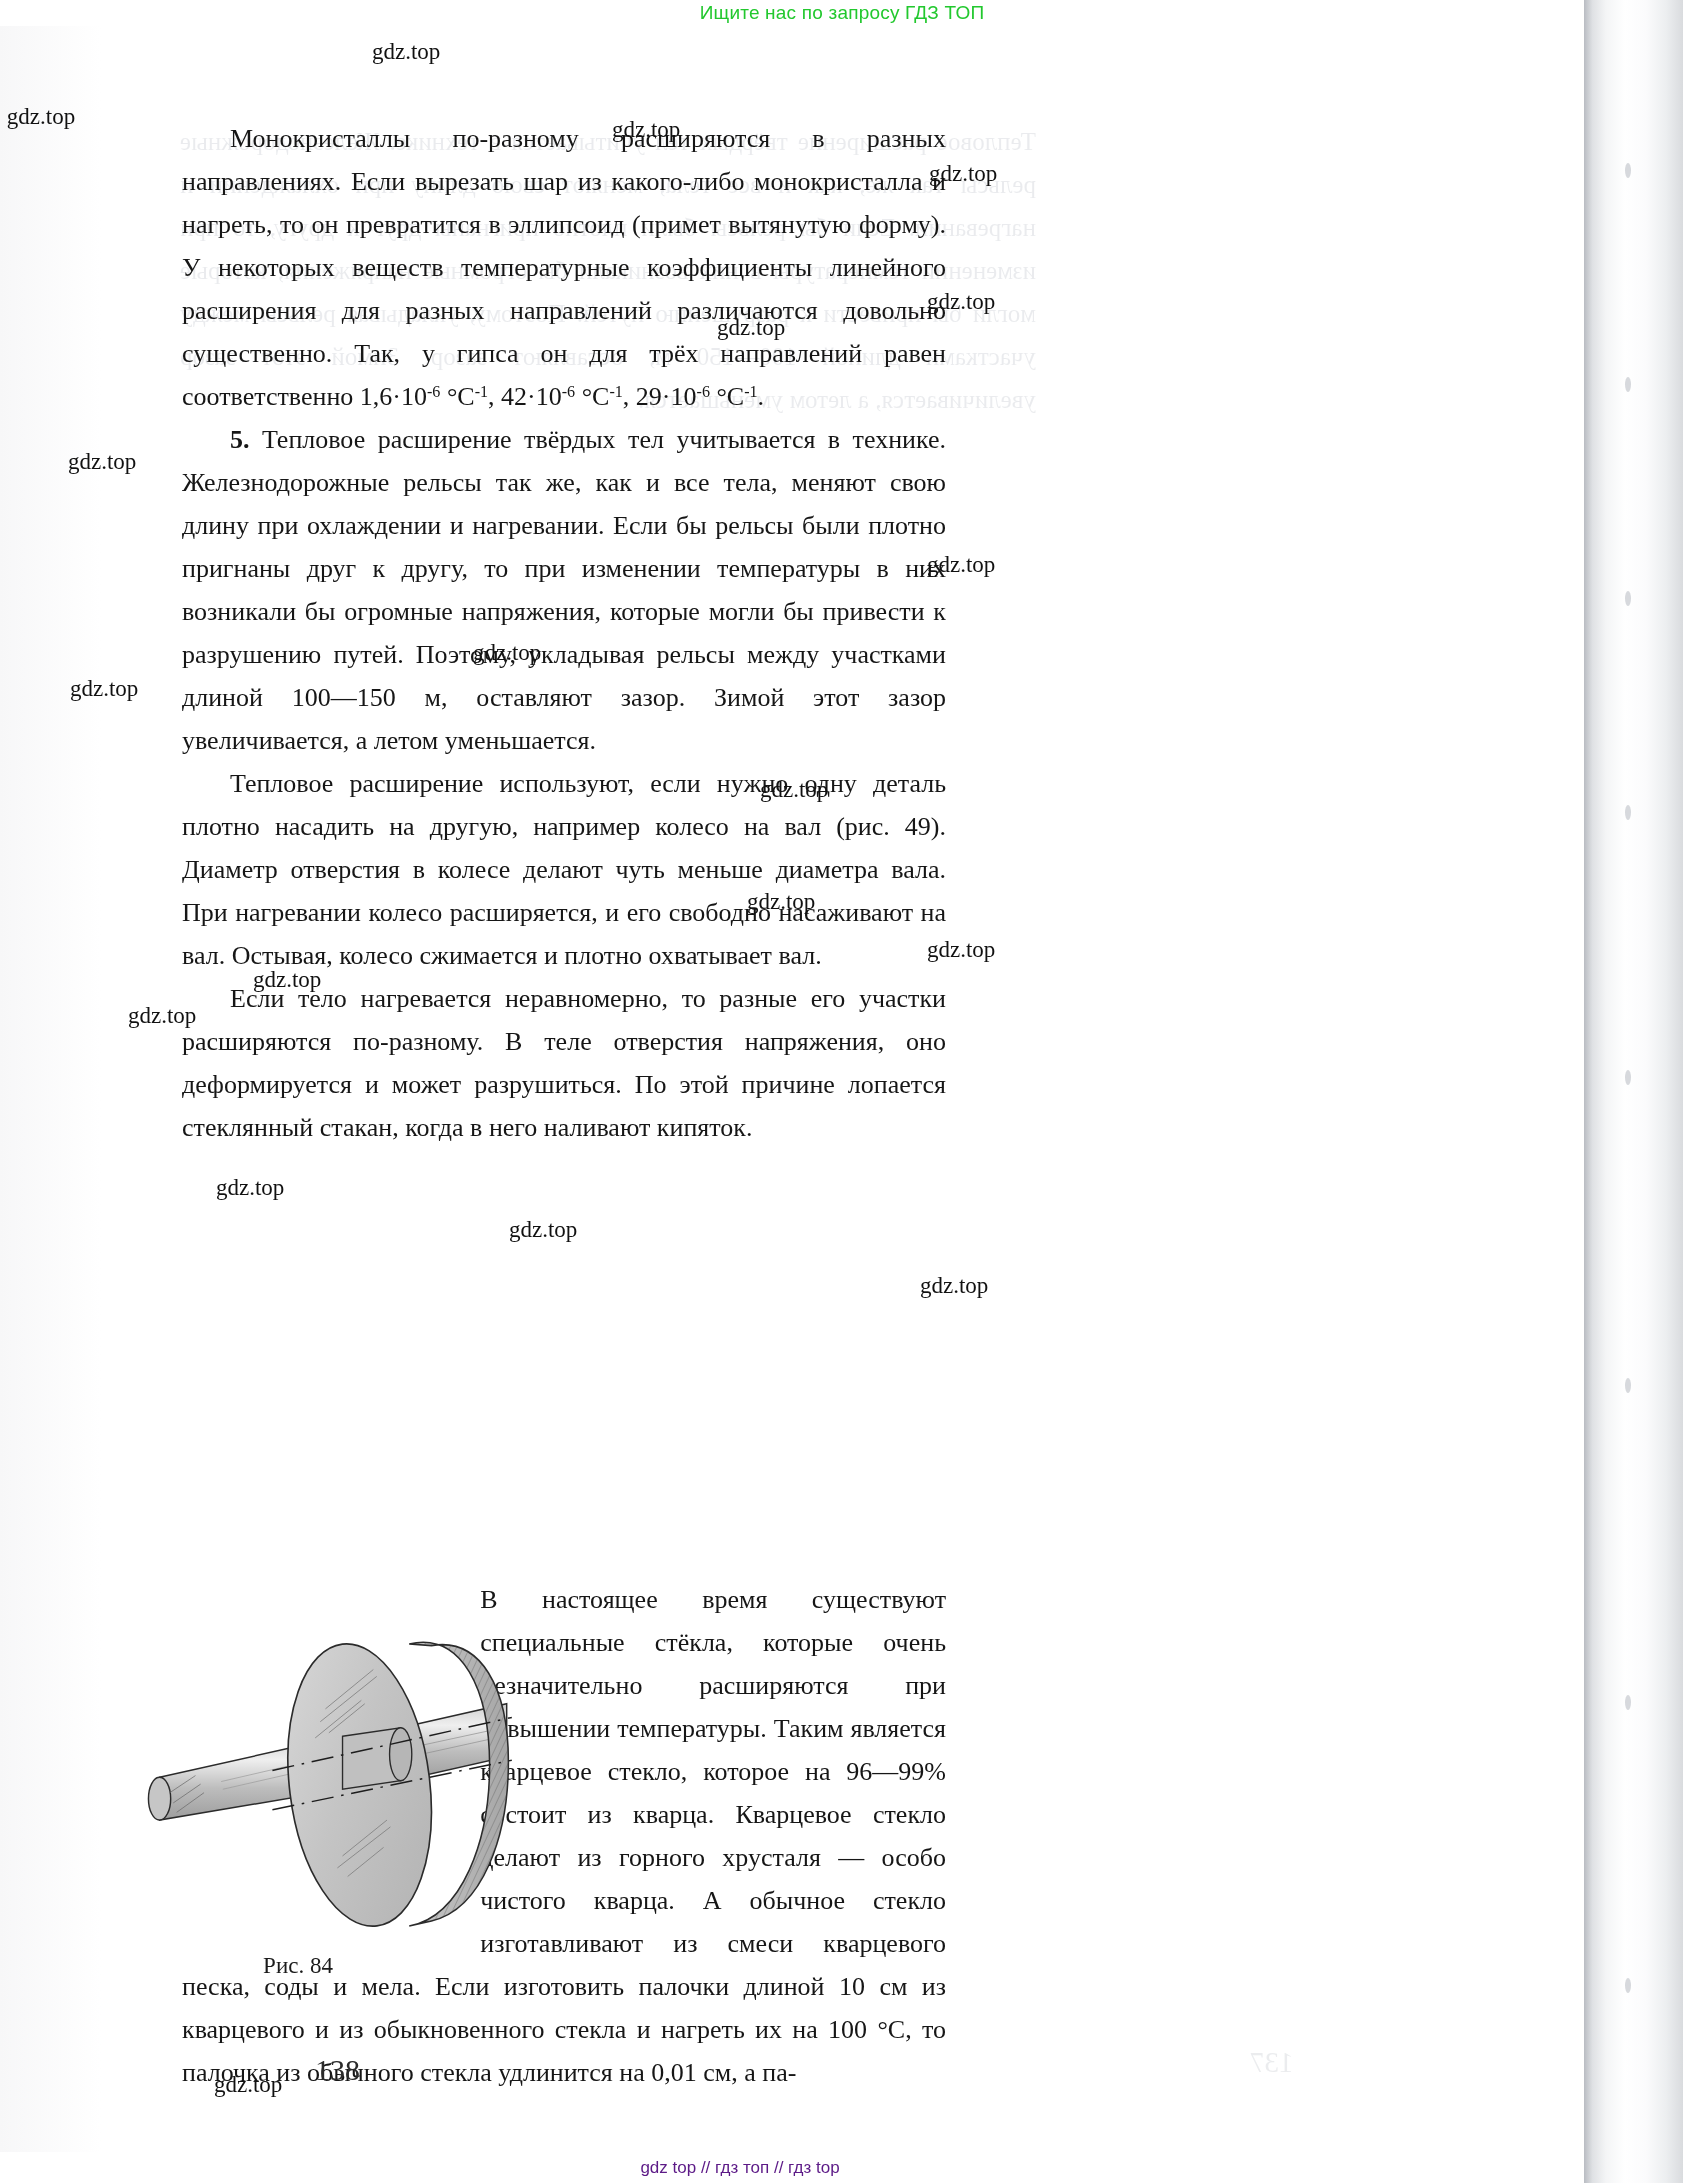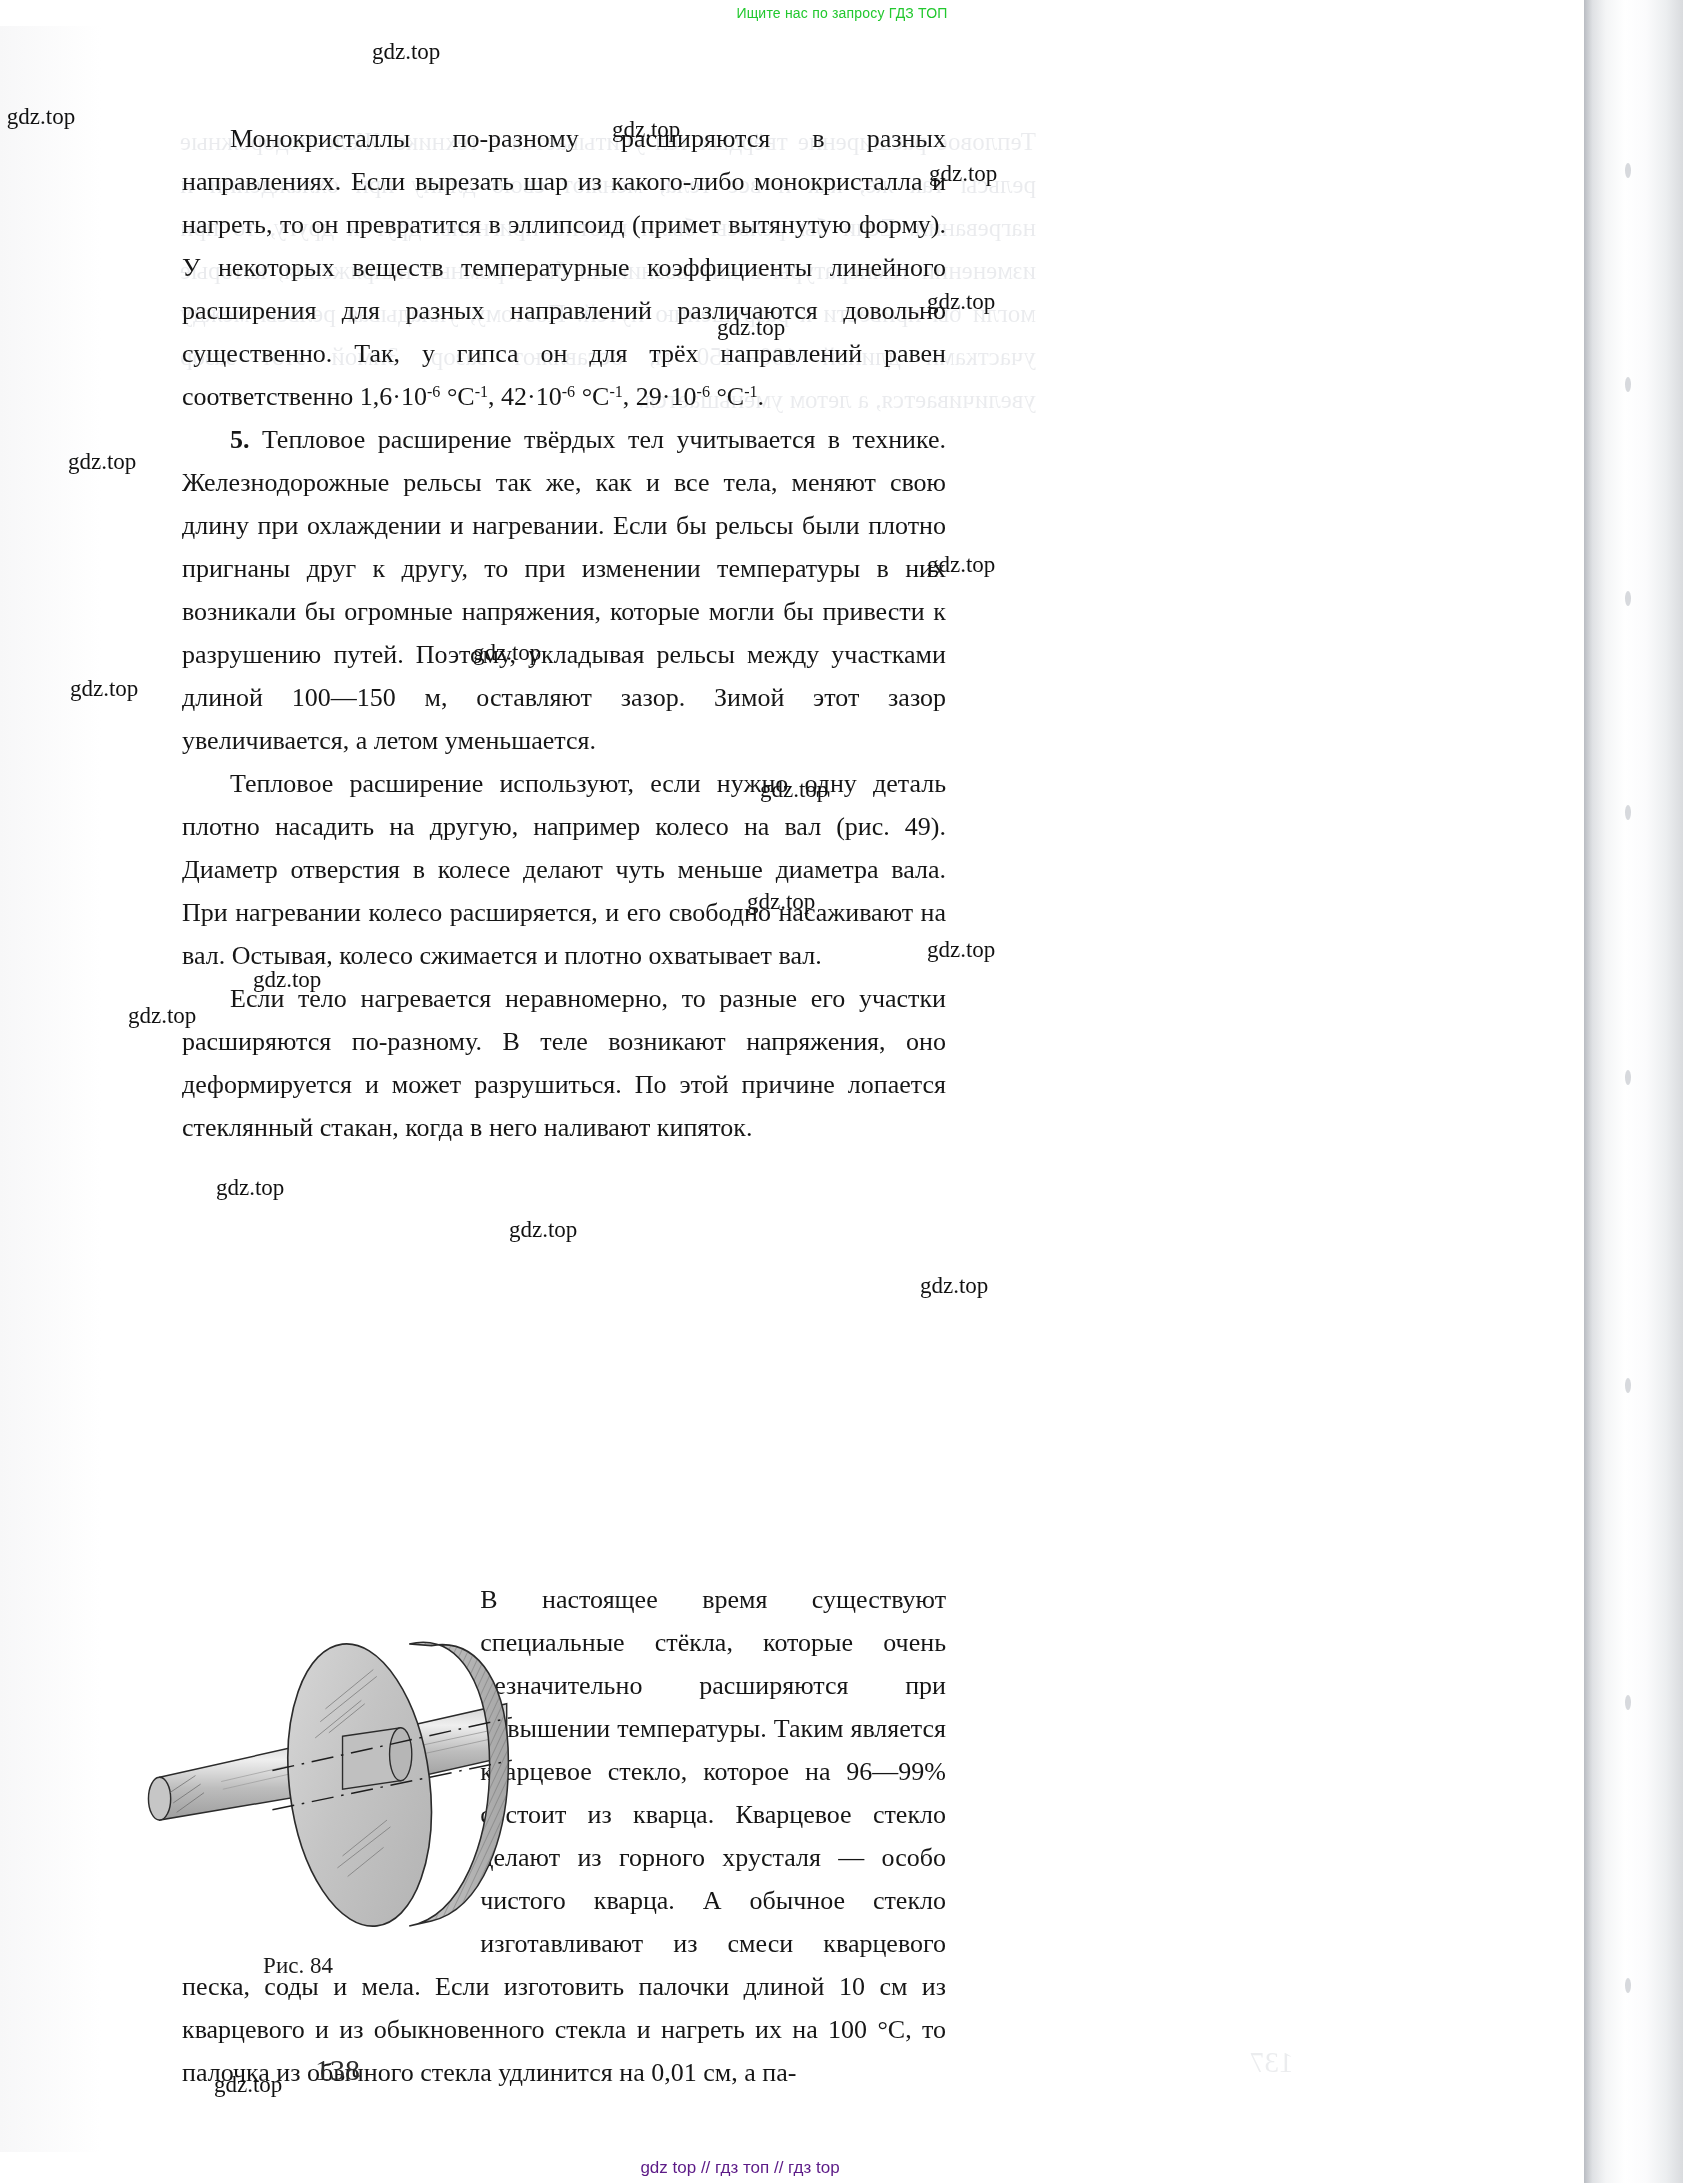--- a/index.html
+++ b/index.html
@@ -12,21 +12,21 @@
   }
 
   
   #promo-bar{
     position:absolute; left:0; top:0; width:1684px; height:26px;
     display:flex; align-items:center; justify-content:center;
     z-index:40;
   }
   #promo-bar span{
     font-family:"Liberation Sans","DejaVu Sans",sans-serif;
-    font-size:14px; color:#22c82e; letter-spacing:0.2px;
+    font-size:19px; color:#22c82e; letter-spacing:0.2px;
   }
 
   
   #page-sheet{
     position:absolute; left:0; top:26px; width:1584px; height:2132px;
     background:#ffffff;
     z-index:5;
   }
 
   
@@ -155,21 +155,21 @@
 
 <div id="text-col">
 
   <p class="ind"><span>Монокристаллы по-разному расширяются в разных направлениях. Если вырезать шар из какого-либо монокристалла и нагреть, то он превратится в эллипсоид (примет вытянутую форму). У некоторых веществ температурные коэффициенты линейного расширения для разных направлений различаются довольно существенно. Так, у гипса он для трёх направлений равен соответственно </span><span class="nb">1,6·10<sup>-6</sup> °C<sup>-1</sup>, 42·10<sup>-6</sup> °C<sup>-1</sup>, 29·10<sup>-6</sup> °C<sup>-1</sup>.</span></p>
 
 
   <p class="ind"><span class="bold">5.</span><span> Тепловое расширение твёрдых тел учитывается в технике. Железнодорожные рельсы так же, как и все тела, меняют свою длину при охлаждении и нагревании. Если бы рельсы были плотно пригнаны друг к другу, то при изменении температуры в них возникали бы огромные напряжения, которые могли бы привести к разрушению путей. Поэтому, укладывая рельсы между участками длиной 100—150 м, оставляют зазор. Зимой этот зазор увеличивается, а летом уменьшается.</span></p>
 
   <p class="ind">Тепловое расширение используют, если нужно одну деталь плотно насадить на другую, например колесо на вал (рис. 49). Диаметр отверстия в колесе делают чуть меньше диаметра вала. При нагревании колесо расширяется, и его свободно насаживают на вал. Остывая, колесо сжимается и плотно охватывает вал.</p>
 
-  <p class="ind">Если тело нагревается неравномерно, то разные его участки расширяются по-разному. В теле возникают напряжения, оно деформируется и может разрушиться. По этой причине лопается стеклянный стакан, когда в него наливают кипяток.</p>
+  <p class="ind">Если тело нагревается неравномерно, то разные его участки расширяются по-разному. В теле отверстия напряжения, оно деформируется и может разрушиться. По этой причине лопается стеклянный стакан, когда в него наливают кипяток.</p>
 </div>
 
 <div id="flow-block">
   <div id="figure-float"></div>
   <p class="ind">В настоящее время существуют специальные стёкла, которые очень незначительно расширяются при повышении температуры. Таким является кварцевое стекло, которое на 96—99% состоит из кварца. Кварцевое стекло делают из горного хрусталя — особо чистого кварца. А обычное стекло изготавливают из смеси кварцевого песка, соды и мела. Если изготовить палочки длиной 10 см из кварцевого и из обыкновенного стекла и нагреть их на 100 °C, то палочка из обычного стекла удлинится на 0,01 см, а па-</p>
 </div>
 
 <div id="figure">
   <svg width="368" height="342" viewBox="0 0 430 400">
     <defs>

